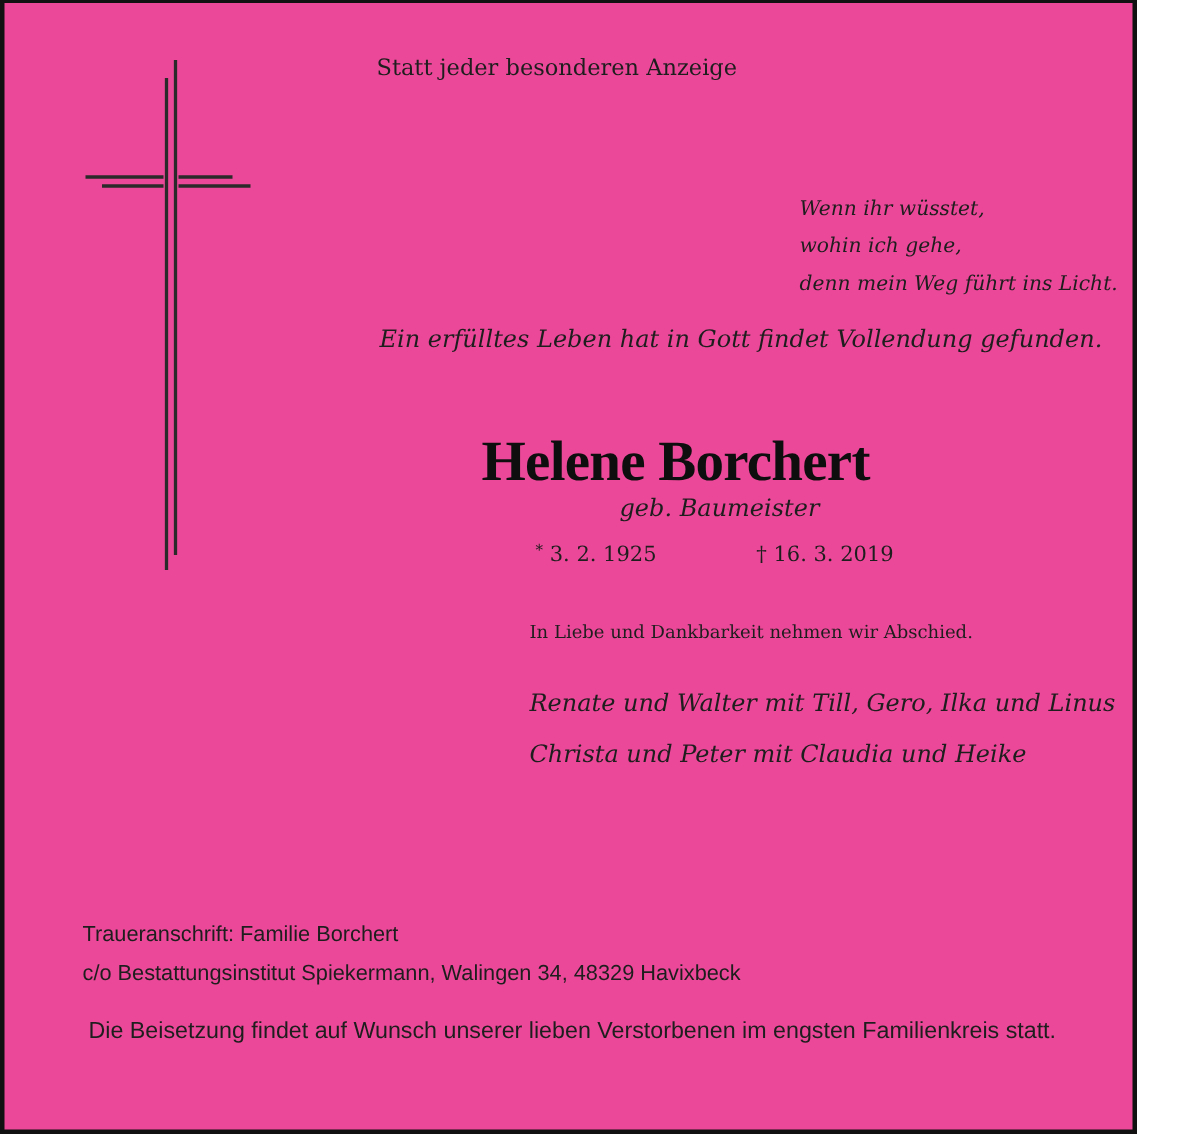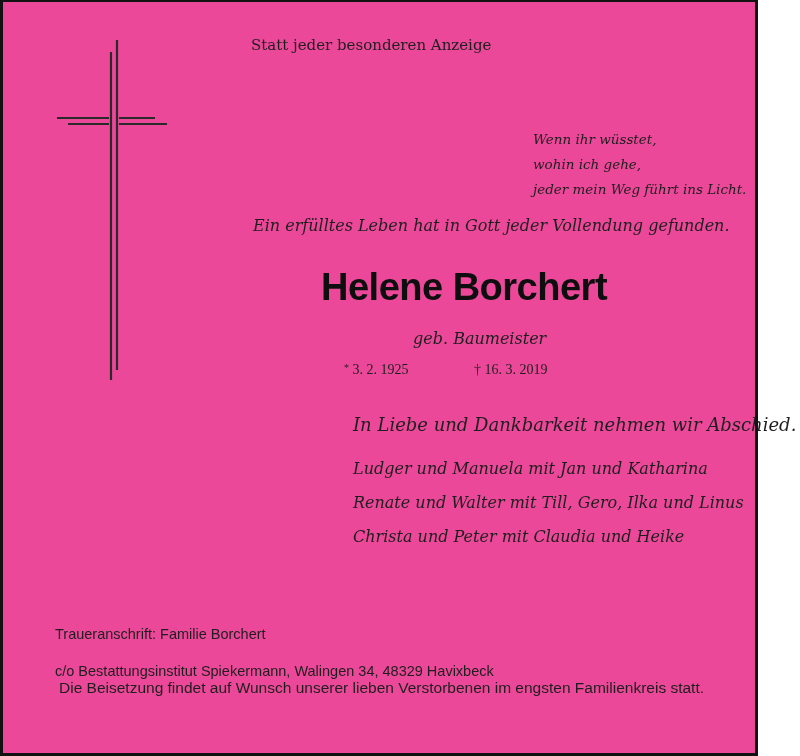--- a/index.html
+++ b/index.html
@@ -10,31 +10,31 @@
       border-top: 2px solid #111; border-left: 3px solid #111;
       border-right: 3px solid #111; border-bottom: 3px solid #111;
       background: #ec4899; color: #1a1a1a;
       font-family: "DejaVu Serif", "Liberation Serif", serif;
     }
     .t { position: absolute; white-space: nowrap; color: #1e1e1e; }
     .header-line { left: 248px; top: 34px; font-size: 15px; }
     .poem { left: 530px; top: 86px; font-size: 13.5px; line-height: 25px; font-style: italic; margin-top: 39px; }
     .poem div { white-space: nowrap; }
     .lead { left: 250px; top: 214px; font-size: 16px; font-style: italic; }
-    .name { left: 318px; top: 264px; font-size: 38px; font-weight: bold; letter-spacing: -0.5px;
-            font-family: Liberation Sans, sans-serif; color: #0e0e0e; }
+    .name { left: 318px; top: 284px; font-size: 38px; font-weight: bold; letter-spacing: -0.5px;
+            font-family: Liberation Serif, serif; color: #0e0e0e; }
     .maiden { left: 410px; top: 327px; font-size: 16px; font-style: italic; }
-    .dates { left: 341px; top: 360px; font-size: 14px; font-family: Liberation Serif, serif; }
+    .dates { left: 354px; top: 360px; font-size: 14px; }
     .dates .death { margin-left: 62px; }
-    .farewell { left: 350px; top: 412px; font-size: 18px; font-style: italic; }
+    .farewell { left: 350px; top: 412px; font-size: 12px; }
     .mourners { left: 350px; top: 450px; font-size: 16px; line-height: 34px; font-style: italic; }
     .mourners div { white-space: nowrap; }
     .addr { left: 52px; top: 608px; font-size: 14.5px; line-height: 26px;
             font-family: "Liberation Sans", sans-serif; }
-    .addr div { white-space: nowrap; margin-top: 11px; }
+    .addr div { white-space: nowrap; }
     .burial { left: 56px; top: 672px; font-size: 15.5px; line-height: 28px; width: 720px;
               white-space: normal; font-family: "Liberation Sans", sans-serif; }
     .cross { position: absolute; left: 52px; top: 36px; }
   </style>
 </head>
 <body>
 
 <div class="ad">
 
   <svg class="cross" width="120" height="345" viewBox="0 0 120 345">
@@ -46,40 +46,39 @@
     <line x1="64" y1="80" x2="100" y2="80" stroke="#2a2a2a" stroke-width="2.2"></line>
     <line x1="13" y1="86" x2="54" y2="86" stroke="#2a2a2a" stroke-width="2.2"></line>
     <line x1="64" y1="86" x2="112" y2="86" stroke="#2a2a2a" stroke-width="2.2"></line>
   </svg>
 
   <div class="t header-line">Statt jeder besonderen Anzeige</div>
 
   <div class="t poem">
     <div>Wenn ihr wüsstet,</div>
     <div>wohin ich gehe,</div>
-    <div>jeder mein Weg führt ins Licht.</div>
+    <div>denn mein Weg führt ins Licht.</div>
   </div>
 
-  <div class="t lead">Ein erfülltes Leben hat in Gott jeder Vollendung gefunden.</div>
+  <div class="t lead">Ein erfülltes Leben hat in Gott findet Vollendung gefunden.</div>
 
   <div class="t name">Helene Borchert</div>
 
   <div class="t maiden">geb. Baumeister</div>
 
   <div class="t dates">
     <span style="font-size:10px;vertical-align:top;">*</span>
     <span>3. 2. 1925</span>
     <span class="death">†</span>
     <span>16. 3. 2019</span>
   </div>
 
   <div class="t farewell">In Liebe und Dankbarkeit nehmen wir Abschied.</div>
 
   <div class="t mourners">
-    <div>Ludger und Manuela mit Jan und Katharina</div>
     <div>Renate und Walter mit Till, Gero, Ilka und Linus</div>
     <div>Christa und Peter mit Claudia und Heike</div>
   </div>
 
   <div class="t addr">
     <div>Traueranschrift: Familie Borchert</div>
     <div>c/o Bestattungsinstitut Spiekermann, Walingen 34, 48329 Havixbeck</div>
   </div>
 
   <div class="t burial">Die Beisetzung findet auf Wunsch unserer lieben Verstorbenen im engsten Familienkreis statt.</div>

